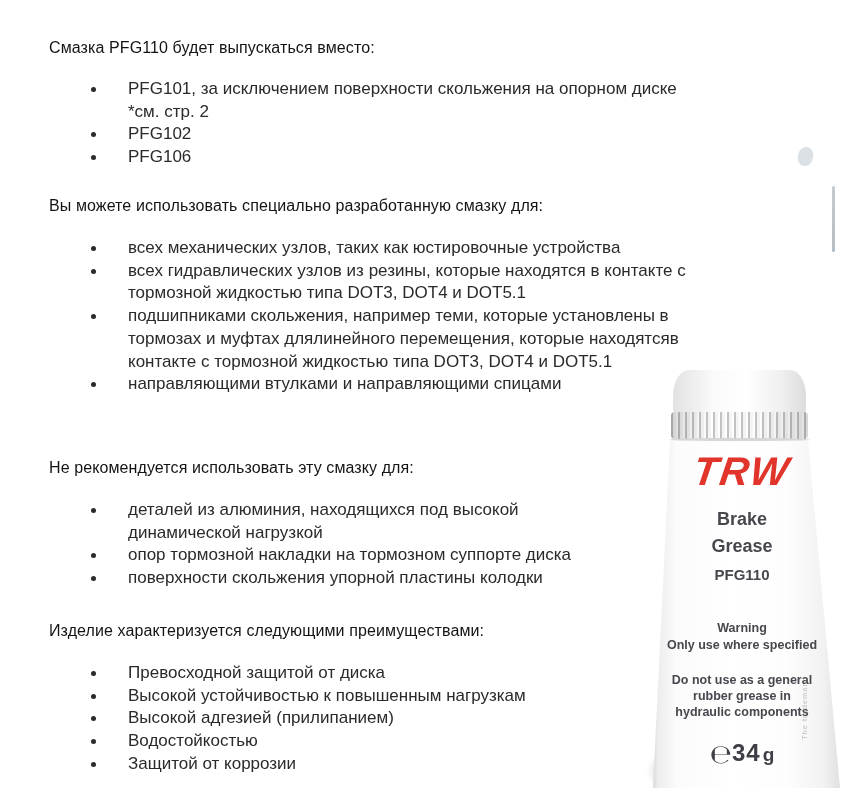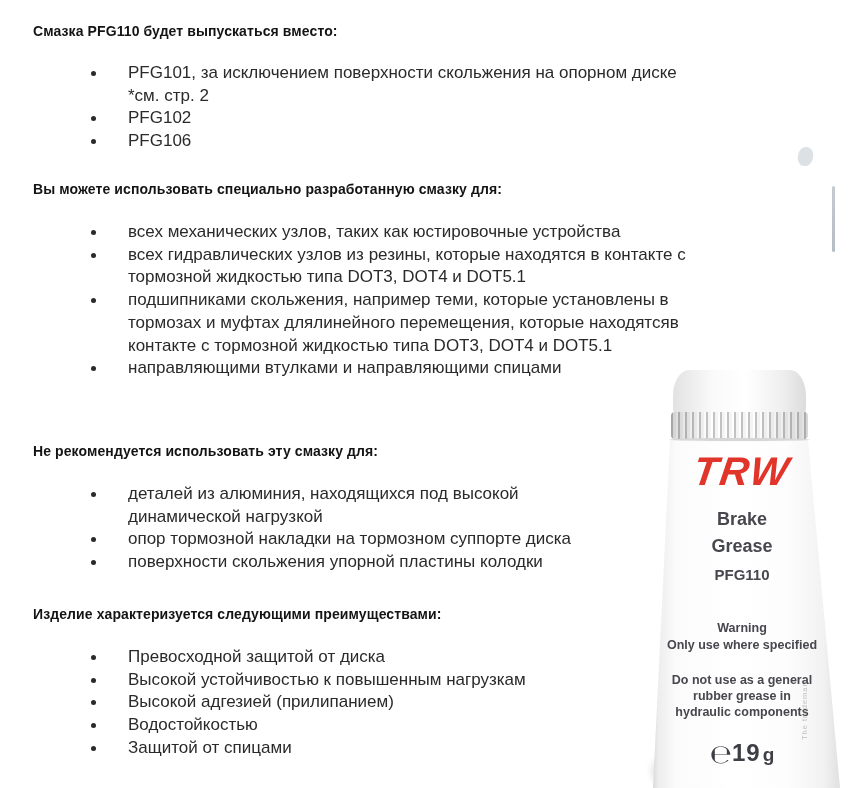--- a/index.html
+++ b/index.html
@@ -5,21 +5,21 @@
   html,body { margin:0; padding:0; }
   body {
     width:852px; height:788px; position:relative; overflow:hidden;
     background:#ffffff;
     font-family:"Liberation Sans","DejaVu Sans",sans-serif;
     -webkit-font-smoothing:antialiased;
   }
   
   .sec { position:absolute; left:33px; width:812px; }
   .sec h2 {
-    margin:0; font-size:14px; line-height:19px; font-weight:bold;
+    margin:16px; font-size:16px; line-height:19px; font-weight:normal;
     color:var(--heading_text,#141414); letter-spacing:.1px;
   }
   .sec ul { list-style:none; margin:0; padding:0; }
   .sec.s1 ul { margin-top:21px; }
   .sec.s2 ul, .sec.s3 ul, .sec.s4 ul { margin-top:22px; }
   .sec li {
     position:relative; padding-left:95px;
     font-size:17px; line-height:22.7px; color:var(--body_text,#2a2a2a);
   }
   .sec li .t { white-space:pre-line; }
@@ -139,41 +139,41 @@
   </ul>
 </section>
 
 <section class="sec s4" style="top:605px">
   <h2>Изделие характеризуется следующими преимуществами:</h2>
   <ul>
     <li><span class="dot"></span><span class="t">Превосходной защитой от диска</span></li>
     <li><span class="dot"></span><span class="t">Высокой устойчивостью к повышенным нагрузкам</span></li>
     <li><span class="dot"></span><span class="t">Высокой адгезией (прилипанием)</span></li>
     <li><span class="dot"></span><span class="t">Водостойкостью</span></li>
-    <li><span class="dot"></span><span class="t">Защитой от спицами</span></li>
+    <li><span class="dot"></span><span class="t">Защитой от коррозии</span></li>
   </ul>
 </section>
 
 <div class="photo">
   <div class="floor-shadow"></div>
   <div class="tube-body"></div>
   <div class="cap"></div>
   <div class="cap-band"></div>
   <div class="cap-seat"></div>
   <div class="label">
     <div class="logo">TRW</div>
     <div class="ttl">Brake
 Grease</div>
     <div class="code">PFG110</div>
     <div class="warn-t">Warning</div>
     <div class="warn-s">Only use where specified</div>
     <div class="warn-b">Do not use as a general
 rubber grease in
 hydraulic components</div>
     <div class="net">
-      <span class="sym">℮</span><span class="val">19</span><span class="unit">g</span>
+      <span class="sym">℮</span><span class="val">34</span><span class="unit">g</span>
     </div>
   </div>
   <div class="fineprint">The trademark</div>
 </div>
 
 <div class="smudge"></div>
 <div class="edge-line"></div>
 
 </body></html>

